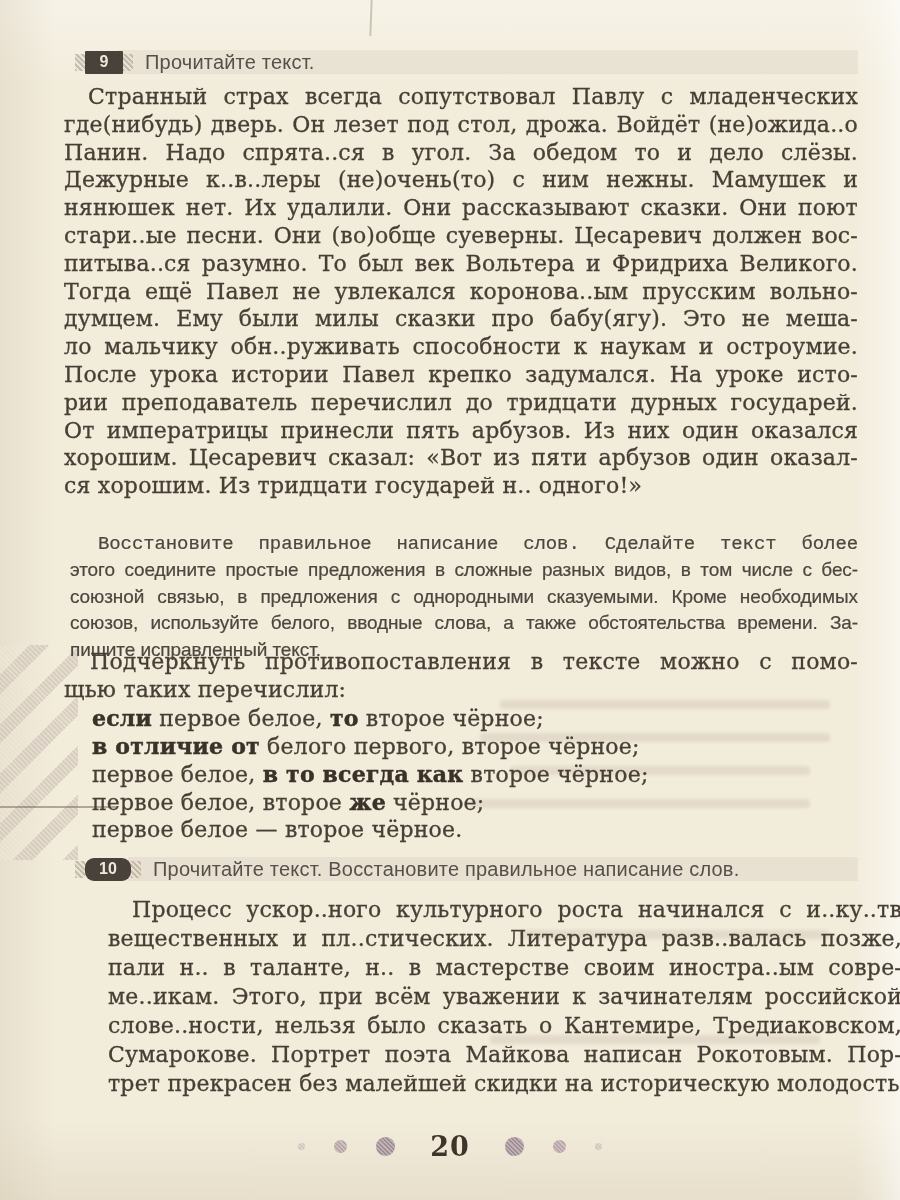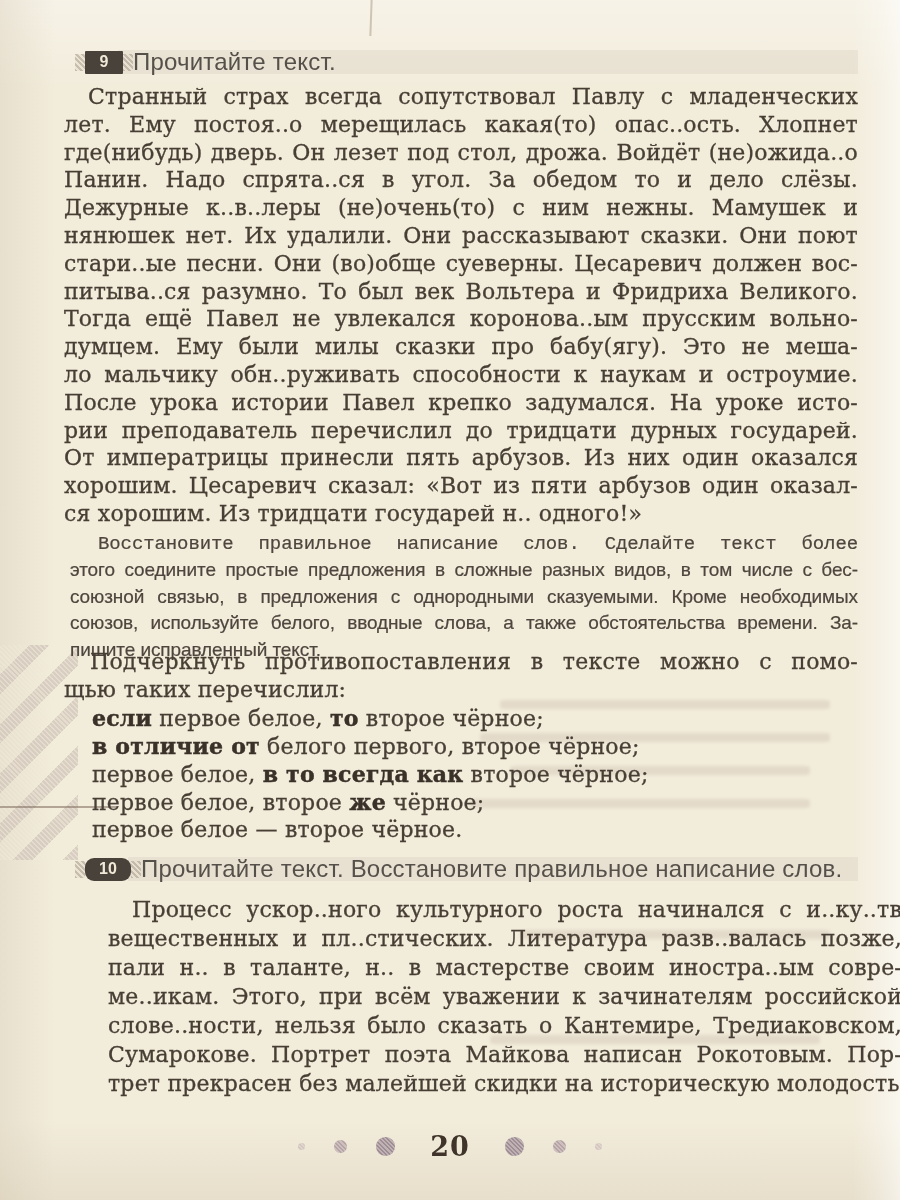--- a/index.html
+++ b/index.html
@@ -53,23 +53,23 @@
   }
   .badge{
     height:23px;display:flex;align-items:center;justify-content:center;
     background:#49423a;color:#f0e9d8;
     font-family:"Liberation Sans", sans-serif;font-weight:bold;font-size:16px;
     border-radius:1px;
   }
   .badge.b9{width:38px;}
   .badge.b10{width:46px;border-radius:9px;}
   .exlabel{
-    margin-left:0;
+    margin-left:12px;
     font-family:"Liberation Sans", sans-serif;
-    font-size:24px;color:#55504a;letter-spacing:.2px;white-space:nowrap;
+    font-size:20px;color:#55504a;letter-spacing:.2px;white-space:nowrap;
   }
   .headband{position:absolute;height:24px;background:rgba(187,180,168,.18);}
 
   
   .stripes{
     position:absolute;left:0;top:645px;width:78px;height:215px;
     background:repeating-linear-gradient(135deg,
       rgba(211,199,188,0) 0 21px,
       #d5c9be 21px 35px);
     opacity:.85;
@@ -115,21 +115,20 @@
     <div class="badgewrap">
       <span class="hatch"></span>
       <span class="badge b9">9</span>
       <span class="hatch"></span>
     </div>
     <span class="exlabel">Прочитайте текст.</span>
   </div>
 
   <div class="tblock para1" style="left:64px;top:83px;width:794px;">
       <div class="tline indent"><span>Странный страх всегда сопутствовал Павлу с младенческих</span></div>
-      <div class="tline"><span>лет. Ему постоя..о мерещилась какая(то) опас..ость. Хлопнет</span></div>
       <div class="tline"><span>где(нибудь) дверь. Он лезет под стол, дрожа. Войдёт (не)ожида..о</span></div>
       <div class="tline"><span>Панин. Надо спрята..ся в угол. За обедом то и дело слёзы.</span></div>
       <div class="tline"><span>Дежурные к..в..леры (не)очень(то) с ним нежны. Мамушек и</span></div>
       <div class="tline"><span>нянюшек нет. Их удалили. Они рассказывают сказки. Они поют</span></div>
       <div class="tline"><span>стари..ые песни. Они (во)обще суеверны. Цесаревич должен вос-</span></div>
       <div class="tline"><span>питыва..ся разумно. То был век Вольтера и Фридриха Великого.</span></div>
       <div class="tline"><span>Тогда ещё Павел не увлекался коронова..ым прусским вольно-</span></div>
       <div class="tline"><span>думцем. Ему были милы сказки про бабу(ягу). Это не меша-</span></div>
       <div class="tline"><span>ло мальчику обн..руживать способности к наукам и остроумие.</span></div>
       <div class="tline"><span>После урока истории Павел крепко задумался. На уроке исто-</span></div>

